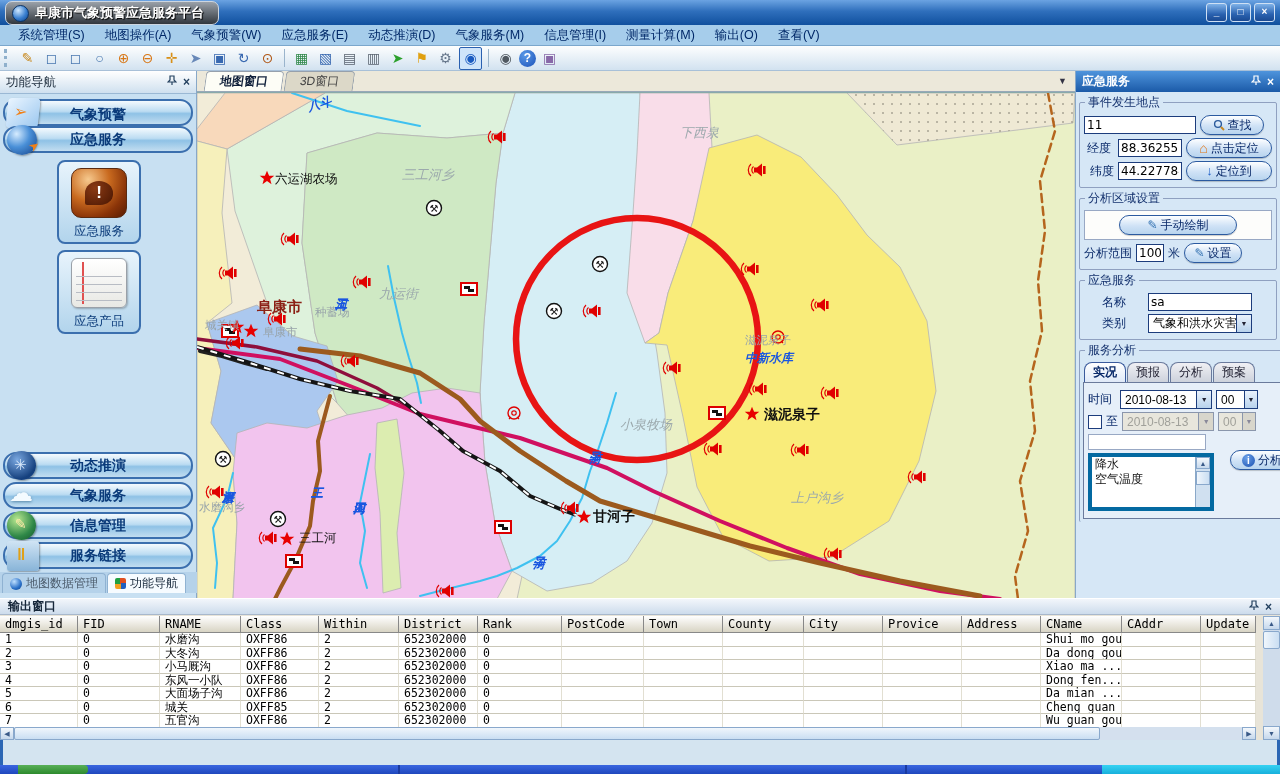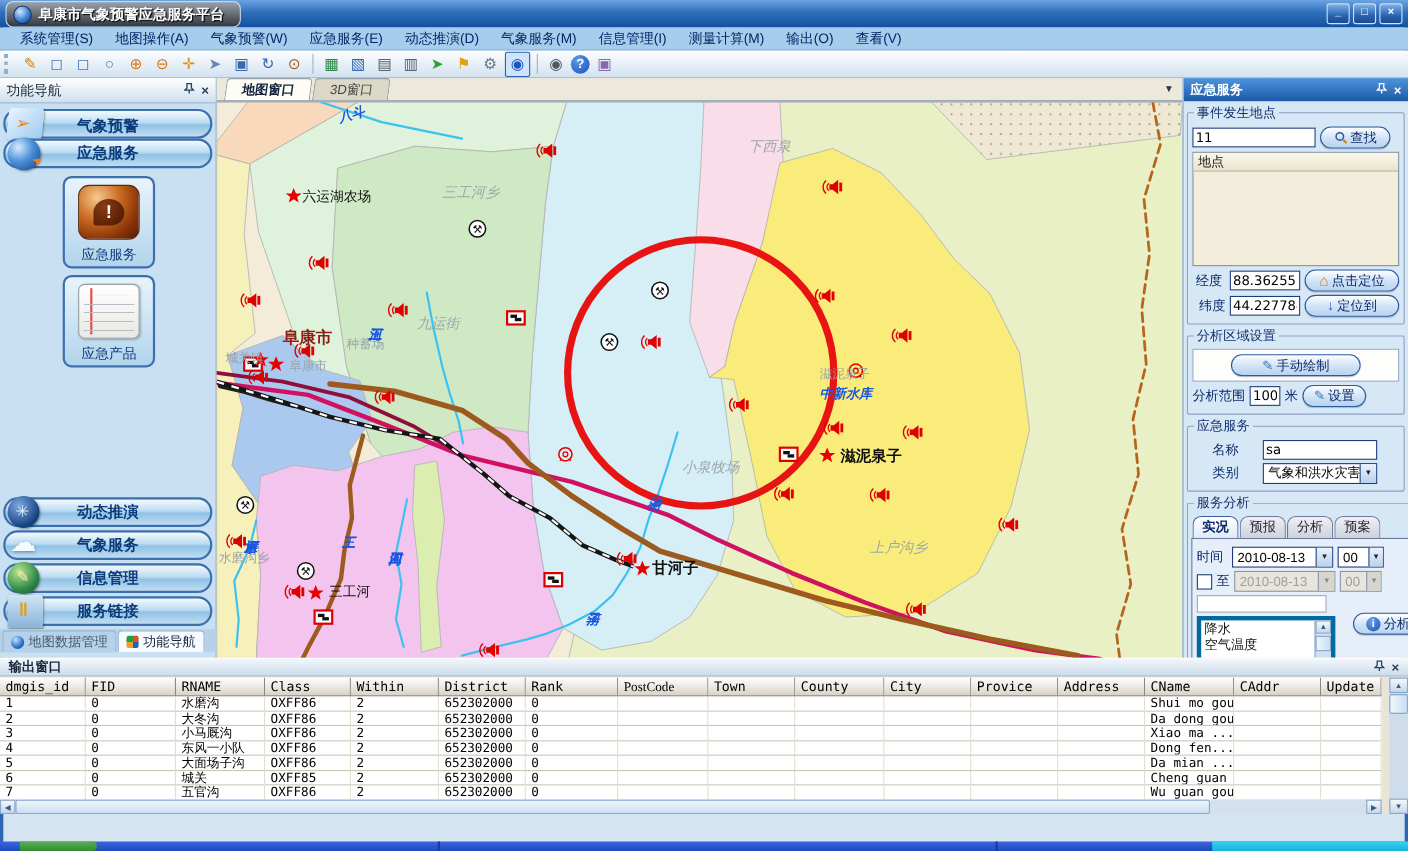--- a/index.html
+++ b/index.html
@@ -526,23 +526,20 @@
       <div class="row">
         <input class="tf" style="width: 112px;" value="11">
         <button class="xpbtn" style="width:64px">
           <svg width="12" height="12" viewBox="0 0 12 12">
               <circle cx="5" cy="5" r="3.4" fill="none" stroke="#2a5a9c" stroke-width="1.4"></circle>
               <line x1="8" y1="8" x2="11" y2="11" stroke="#c88820" stroke-width="2"></line>
             </svg>
           <span>查找</span>
         </button>
       </div>
-      <div class="listbox">
-        <div class="lb-hdr">地点</div>
-      </div>
       <div class="row">
         <label style="width:30px;text-align:center">经度</label>
         <input class="tf" style="width: 64px;" value="88.3625506">
         <button class="xpbtn" style="width:86px">
             <span class="ic-home">⌂</span>
             <span>点击定位</span>
           </button>
       </div>
       <div class="row">
         <label style="width:30px;text-align:right">纬度</label>
@@ -658,21 +655,21 @@
     </div>
     <div id="grid">
         <div class="gr-hdr">
           <span class="gr-th" style="width: 78px;">dmgis_id</span>
           <span class="gr-th" style="width: 82px;">FID</span>
           <span class="gr-th" style="width: 81px;">RNAME</span>
           <span class="gr-th" style="width: 78px;">Class</span>
           <span class="gr-th" style="width: 80px;">Within</span>
           <span class="gr-th" style="width: 79px;">District</span>
           <span class="gr-th" style="width: 84px;">Rank</span>
-          <span class="gr-th" style="width: 82px; font-family: Liberation Serif, serif;">PostCode</span>
+          <span class="gr-th" style="width: 82px;">PostCode</span>
           <span class="gr-th" style="width: 79px;">Town</span>
           <span class="gr-th" style="width: 81px;">County</span>
           <span class="gr-th" style="width: 79px;">City</span>
           <span class="gr-th" style="width: 79px;">Provice</span>
           <span class="gr-th" style="width: 79px;">Address</span>
           <span class="gr-th" style="width: 81px;">CName</span>
           <span class="gr-th" style="width: 79px;">CAddr</span>
           <span class="gr-th" style="width: 55px;">Update</span>
         </div>
         <div class="gr-row">

